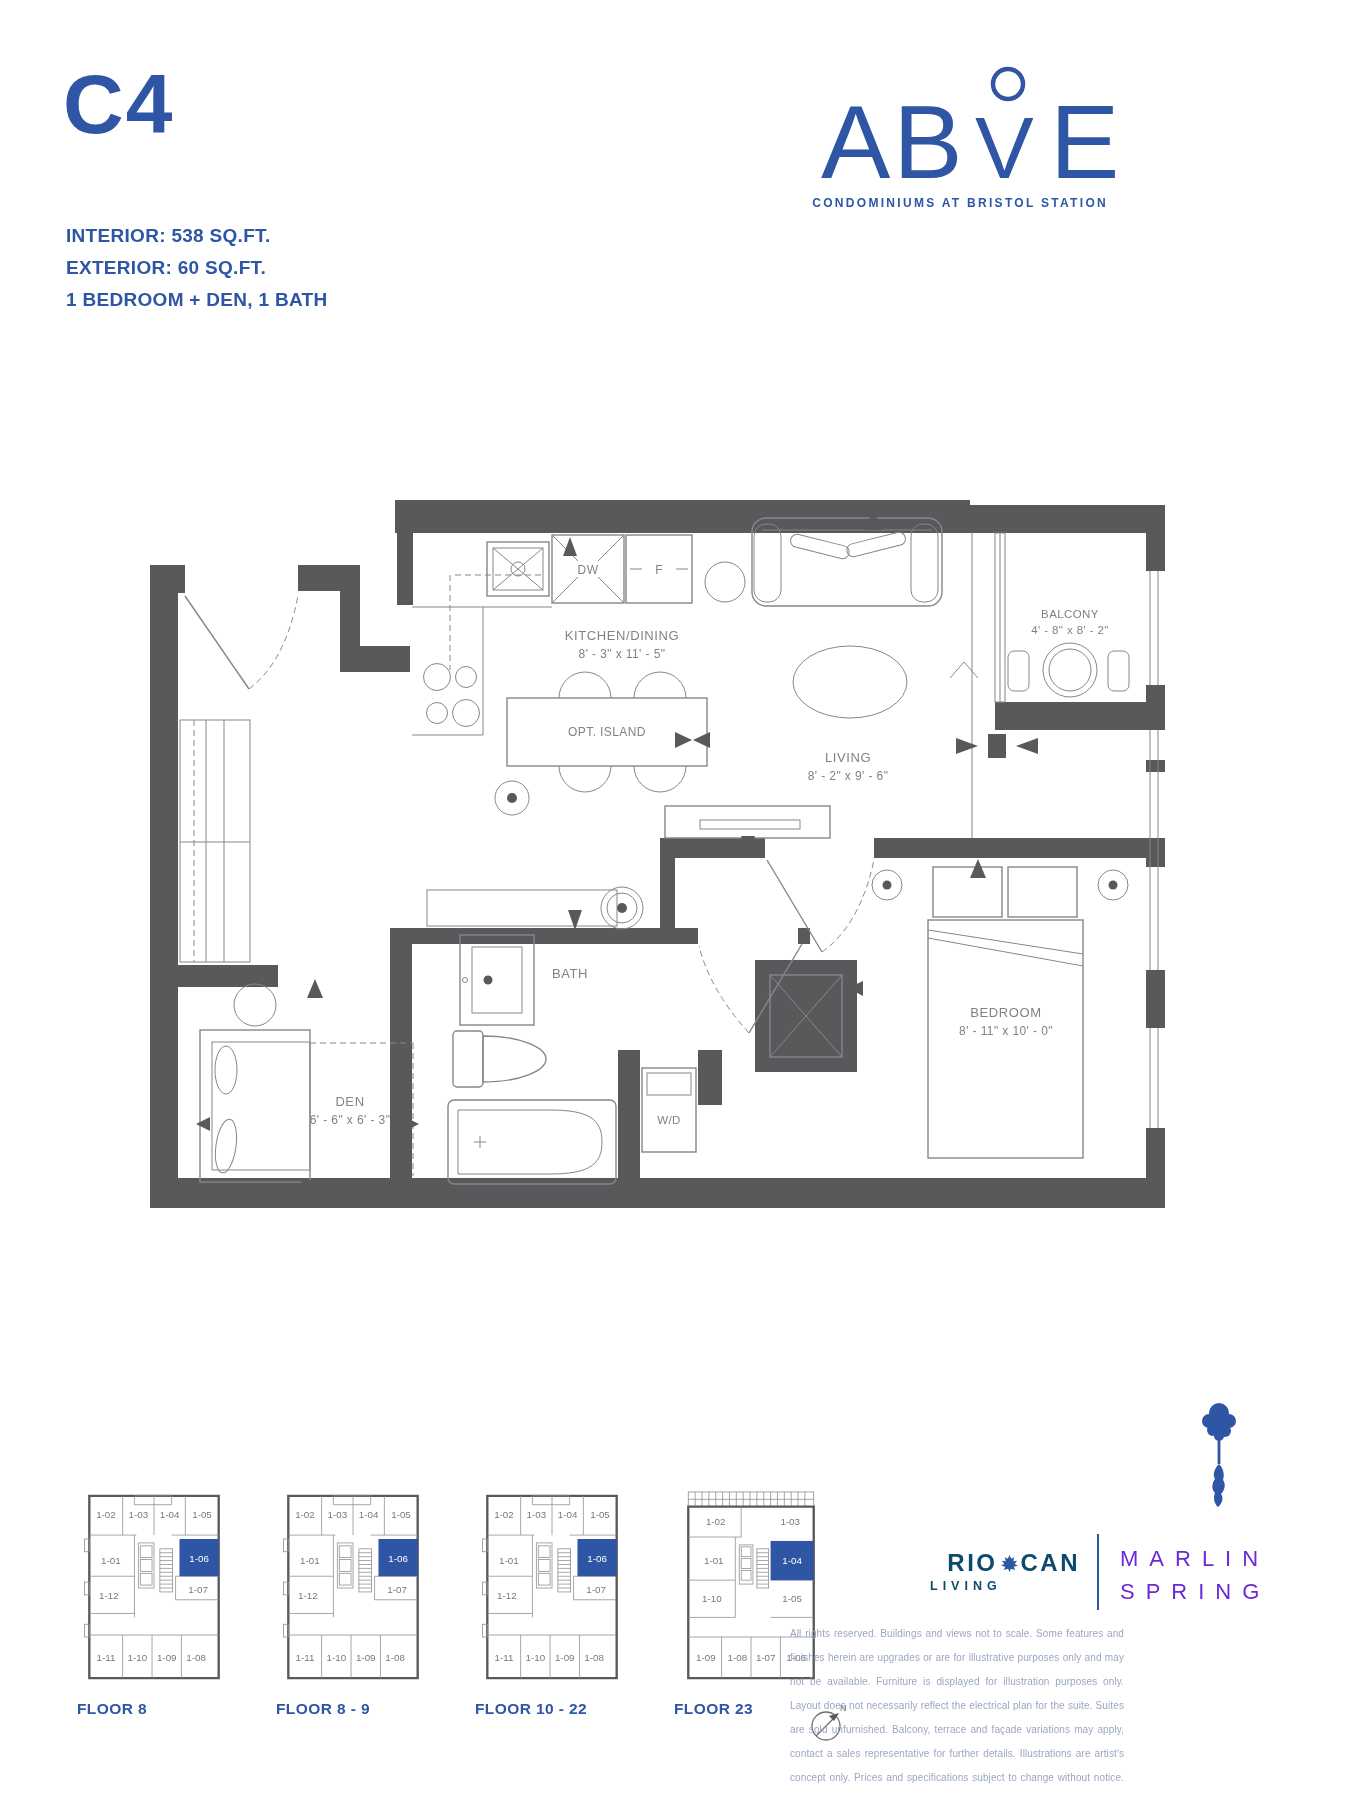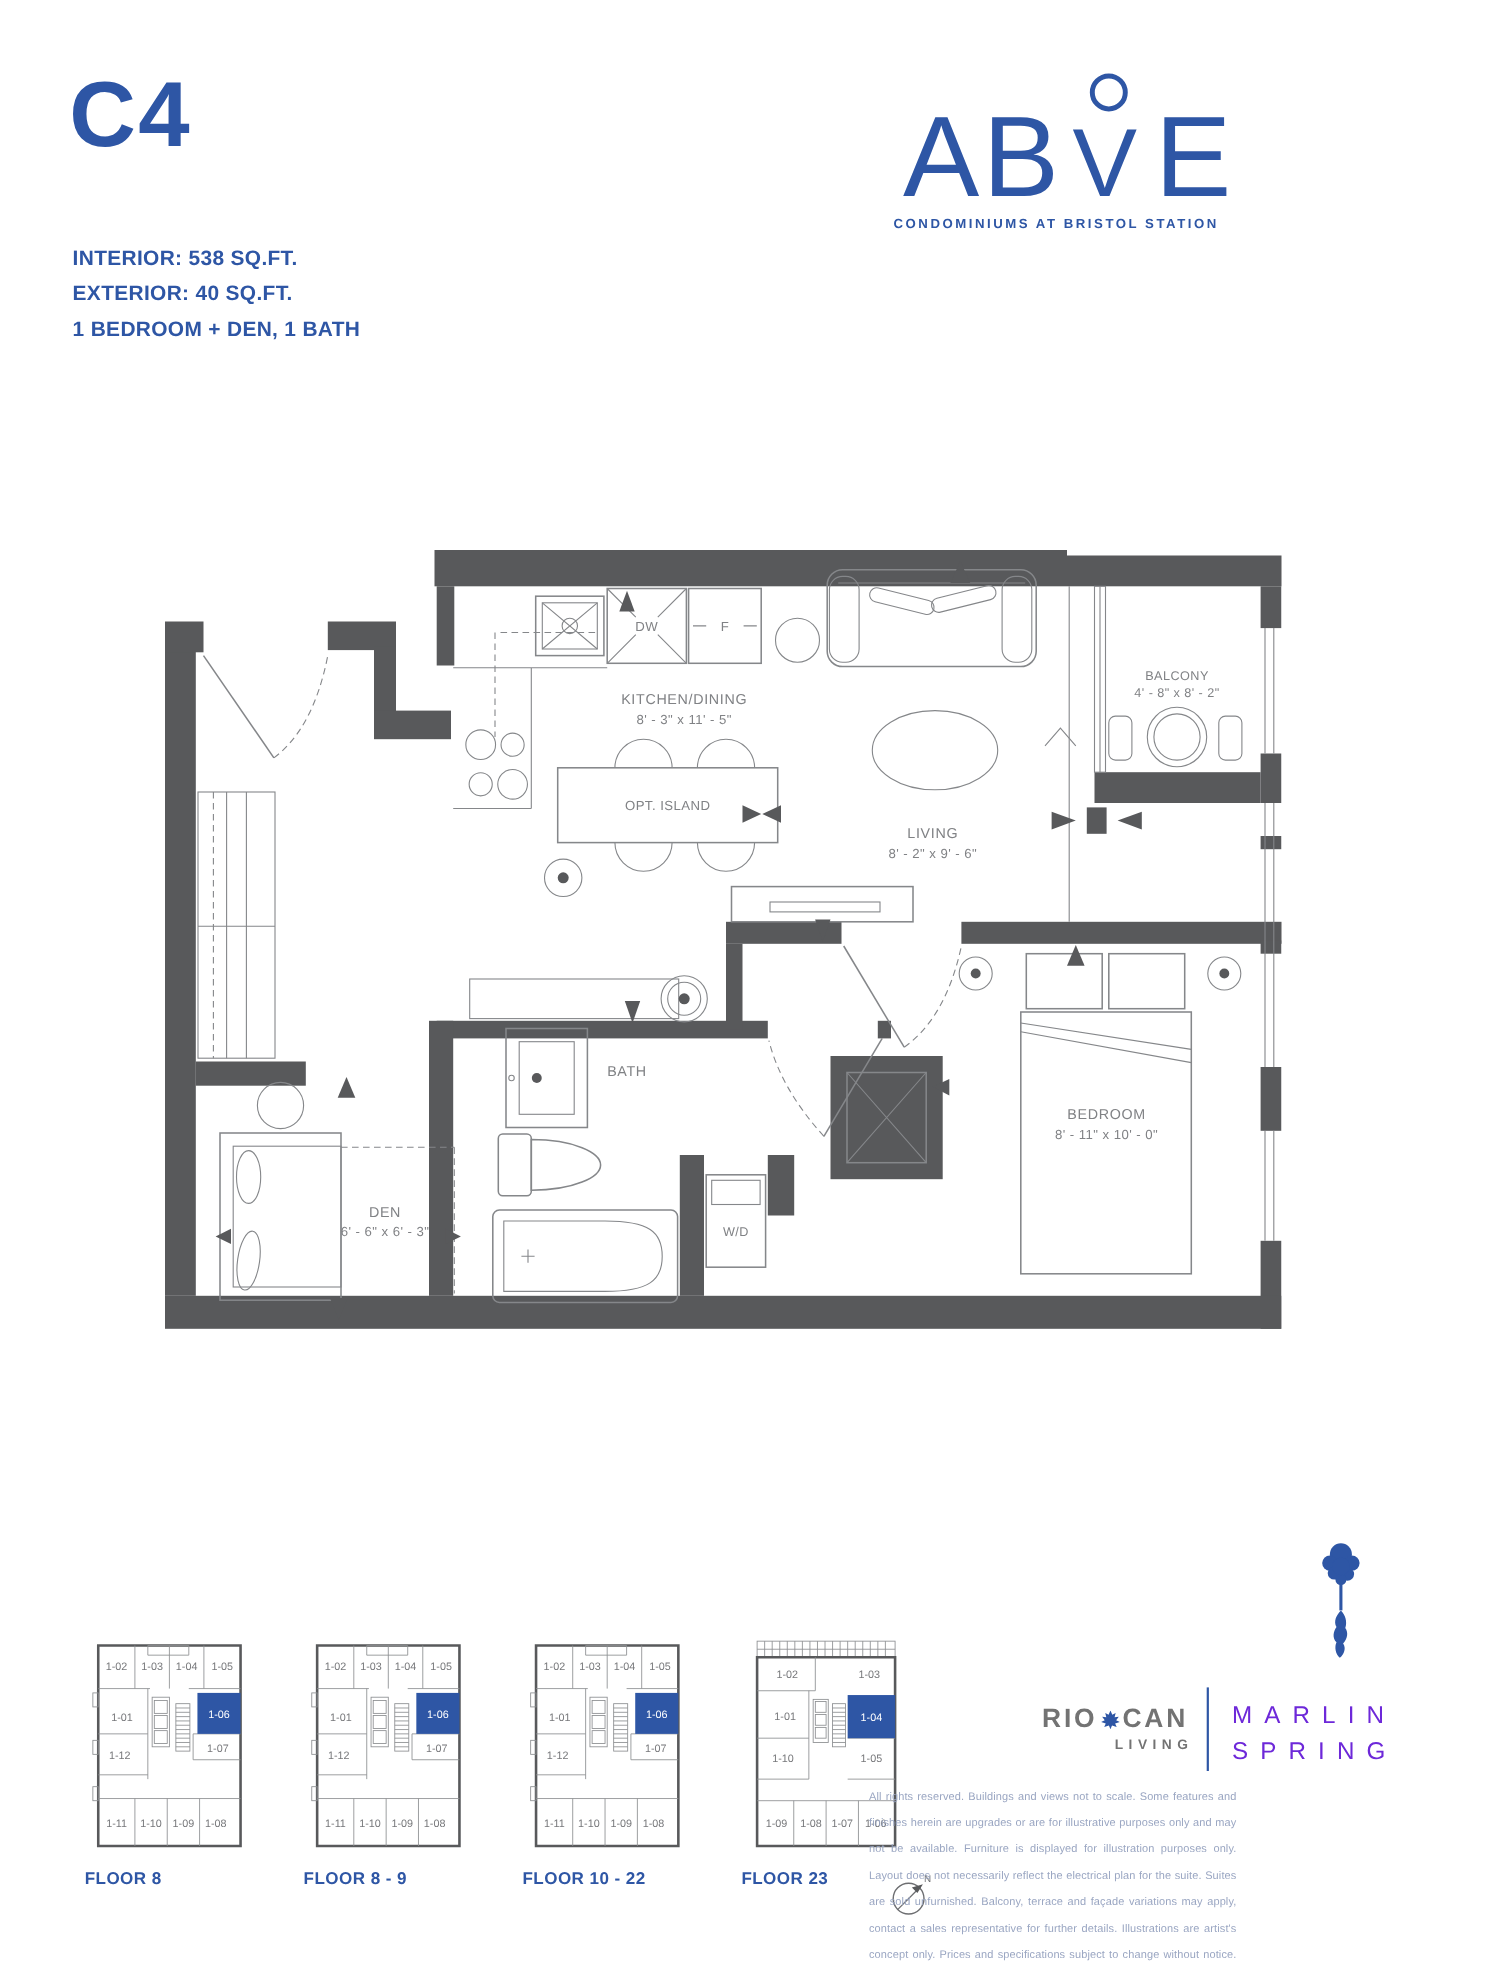--- a/index.html
+++ b/index.html
@@ -33,39 +33,39 @@
   .pl-outer{fill:none;stroke:#58595b;stroke-width:2.4;}
   .pl-thin{fill:none;stroke:#8d8f92;stroke-width:.8;}
   .pl-hl{fill:#2e56a5;}
   .pl-txt{font-size:10px;fill:#77787b;text-anchor:middle;}
   .pl-txt-hl{font-size:10px;fill:#ffffff;text-anchor:middle;}
   .floor-label{top:1700px;font-size:15.5px;font-weight:600;letter-spacing:.4px;color:#2e56a5;}
 
   
   .compass{left:805px;top:1700px;}
   .tree{left:1198px;top:1398px;}
-  .riocan{left:930px;top:1549px;width:150px;text-align:right;color:#737373;}
+  .riocan{left:930px;top:1549px;width:150px;color:#0c4a6e;}
   .riocan-main{font-size:24px;font-weight:800;letter-spacing:2.5px;display:flex;
                align-items:center;justify-content:flex-end;gap:3px;}
   .riocan-sub{font-size:12.5px;font-weight:700;letter-spacing:5px;margin-top:2px;margin-right:-5px;}
   .logo-divider{left:1097px;top:1534px;width:2px;height:76px;background:#2e56a5;}
   .marlin{left:1120px;top:1542px;color:#6d28d9;font-size:22px;font-weight:400;
           letter-spacing:11px;line-height:33px;}
   .disclaimer{left:790px;top:1622px;width:334px;font-size:10px;line-height:24px;
               letter-spacing:.1px;color:#9aa6c2;text-align:justify;}
 </style>
 </head>
 <body>
 
 <div class="page">
 
   <div class="abs unit-code">C4</div>
   <div class="abs spec-lines">
     <div>INTERIOR: 538 SQ.FT.</div>
-    <div>EXTERIOR: 40 SQ.FT.</div>
+    <div>EXTERIOR: 60 SQ.FT.</div>
     <div>1 BEDROOM + DEN, 1 BATH</div>
   </div>
 
   <div class="abs brand">
     <svg width="315" height="132" viewBox="0 0 315 132">
       <text x="4" y="118" font-size="104" letter-spacing="3" fill="#2e56a5">AB</text>
       <text x="158" y="118" font-size="88" fill="#2e56a5">V</text>
       <circle cx="191" cy="24" r="15" fill="none" stroke="#2e56a5" stroke-width="4.5"></circle>
       <text x="233" y="118" font-size="104" fill="#2e56a5">E</text>
     </svg>

